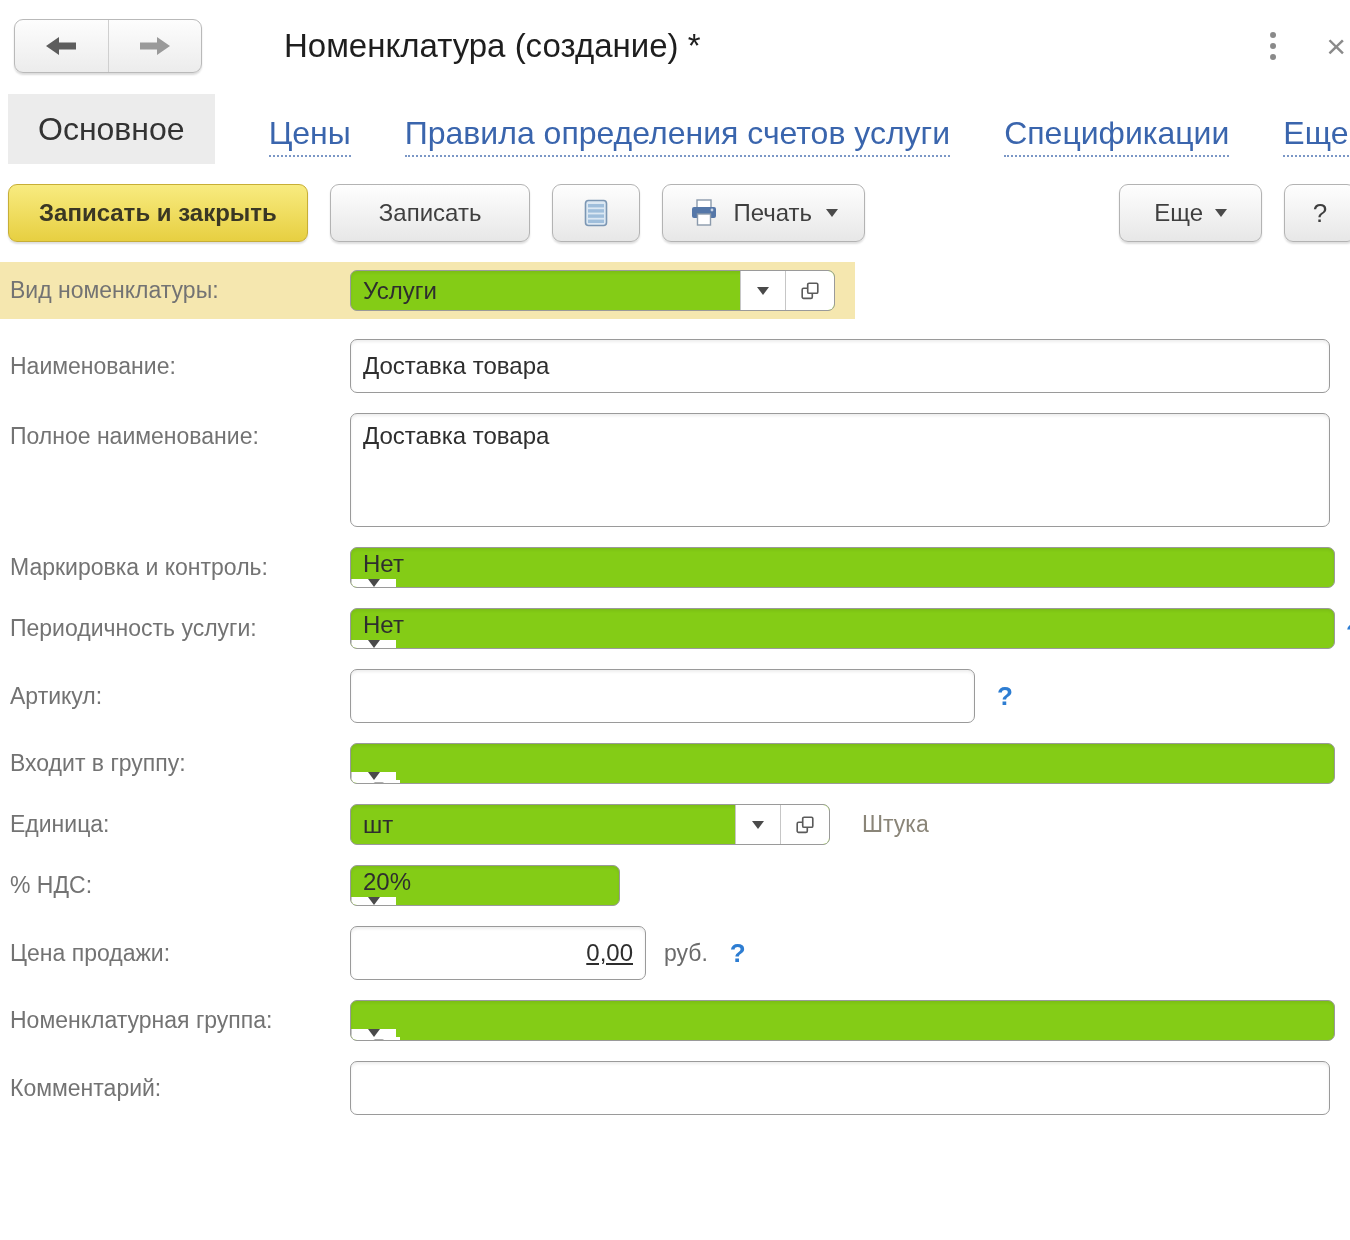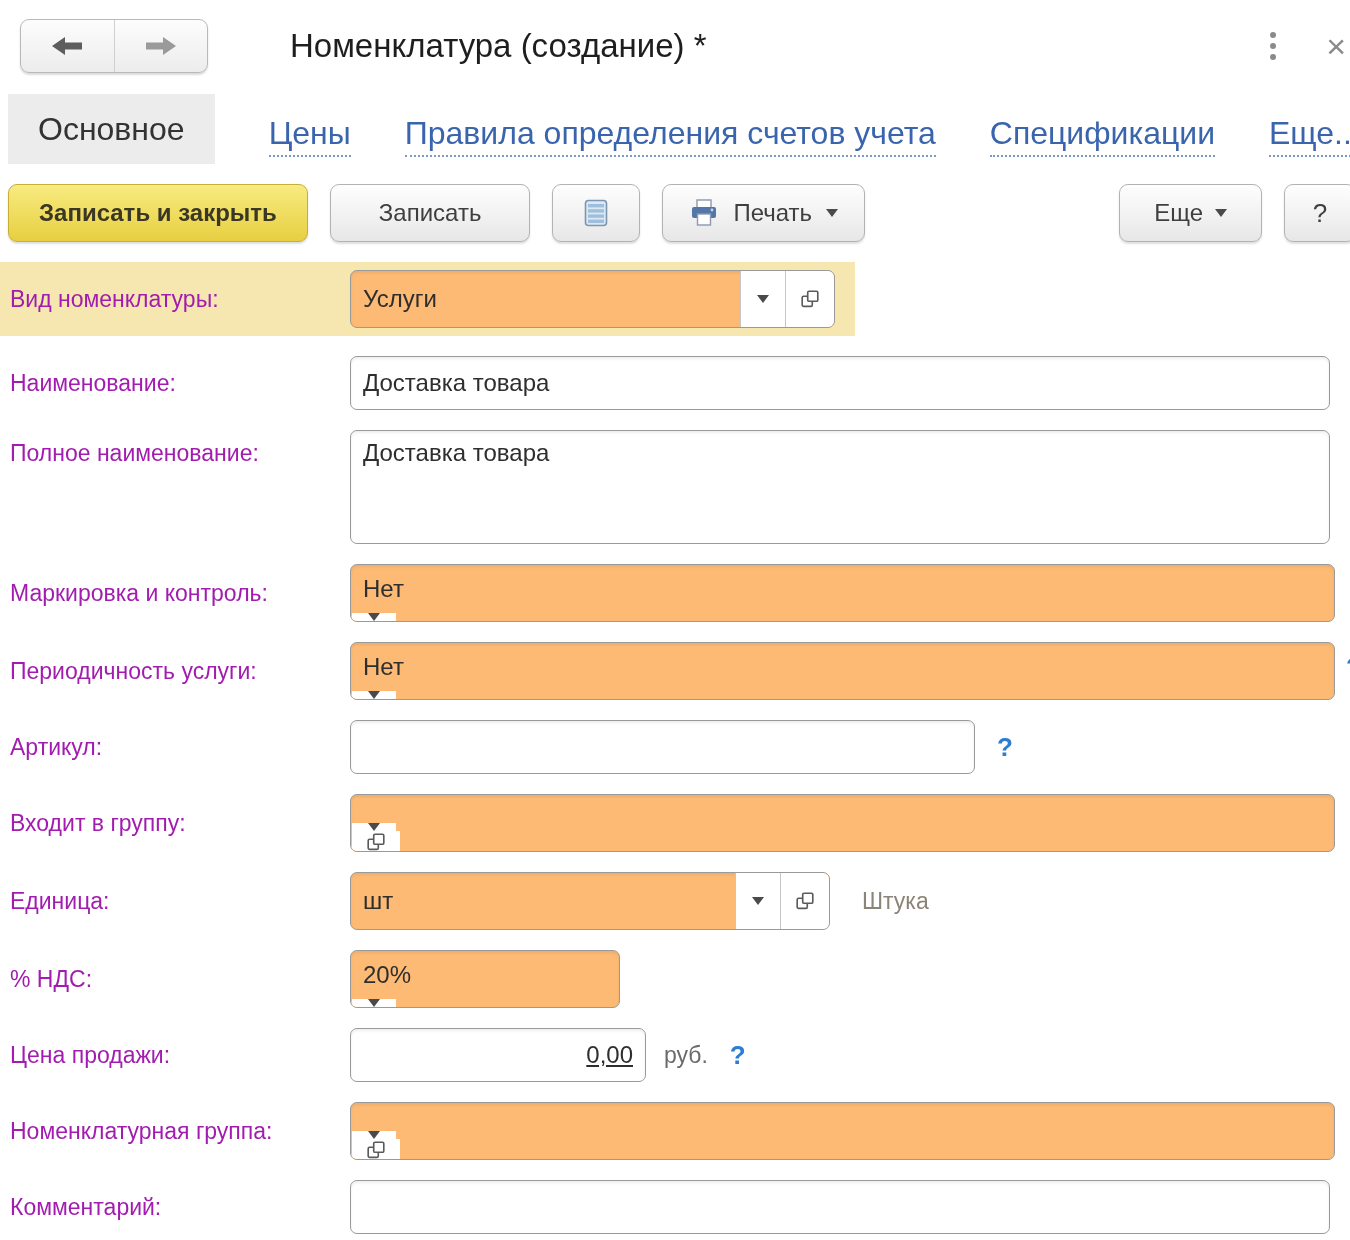--- a/index.html
+++ b/index.html
@@ -1,20 +1,20 @@
 <!DOCTYPE html>
 <html><head>
 <meta charset="utf-8">
 <style>
   html,body{margin:0;padding:0;background:#fff;}
   .page{position:relative;width:1350px;height:1240px;overflow:hidden;background:#fff;
         font-family:"Liberation Sans","DejaVu Sans",sans-serif;color:#333;}
 
   
-  .header{display:flex;align-items:center;padding:10px 8px 0 20px;height:72px;}
+  .header{display:flex;align-items:center;padding:10px 8px 0 14px;height:72px;}
   .navgroup{display:flex;height:52px;width:186px;border:1px solid #b9b9b9;border-radius:9px;
             background:linear-gradient(#fdfdfd,#ececec);box-shadow:0 2px 2px rgba(0,0,0,.14);overflow:hidden;}
   .navbtn{flex:1;display:flex;align-items:center;justify-content:center;cursor:pointer;}
   .navbtn + .navbtn{border-left:1px solid #cfcfcf;}
   .title{margin-left:82px;font-size:33px;color:#1e1e1e;white-space:nowrap;}
   .kebab{margin-left:auto;margin-right:46px;display:flex;flex-direction:column;gap:5px;cursor:pointer;padding:4px;}
   .kebab i{width:6px;height:6px;border-radius:50%;background:#8a8a8a;display:block;}
   .closex{font-size:34px;color:#8a8a8a;line-height:1;cursor:pointer;margin-right:-4px;}
 
   
@@ -33,31 +33,31 @@
   .btn-icon{width:88px;}
   .btn-print{padding:0 26px;gap:14px;}
   .btn-more{padding:0 34px;gap:12px;}
   .btn-help{width:72px;margin-right:-14px;font-size:26px;}
   .spacer{flex:1;}
   .tri-dark{width:0;height:0;border-left:6px solid transparent;border-right:6px solid transparent;border-top:8px solid #4a4a4a;display:inline-block;}
 
   
   .form{margin-top:20px;padding-left:10px;font-size:23px;}
   .row{display:flex;align-items:center;margin-bottom:20px;position:relative;}
-  .lbl{width:340px;flex-shrink:0;color:#a21caf;}
+  .lbl{width:340px;flex-shrink:0;color:#737373;}
   .row-kind{margin-left:-10px;padding:8px 10px;background:#f5e7af;width:855px;box-sizing:border-box;margin-bottom:20px;}
   .row-area{align-items:flex-start;}
   .row-area .lbl{padding-top:10px;}
 
   .tinput{height:54px;border:1px solid #9a9a9a;border-radius:7px;font-size:24px;color:#2e2e2e;
           padding:0 12px;box-shadow:inset 0 2px 3px rgba(0,0,0,.07);box-sizing:border-box;outline:none;background:#fff;}
   .tarea{border:1px solid #9a9a9a;border-radius:7px;font-size:24px;color:#2e2e2e;padding:8px 12px;
          box-shadow:inset 0 2px 3px rgba(0,0,0,.07);box-sizing:border-box;outline:none;resize:none;height:114px;
          font-family:"Liberation Sans","DejaVu Sans",sans-serif;background:#fff;}
-  .combo{display:flex;align-items:stretch;height:58px;border:1px solid #9a9a9a;border-radius:7px;background:#fdba74;
+  .combo{display:flex;align-items:stretch;height:41px;border:1px solid #9a9a9a;border-radius:7px;background:#84cc16;
          box-shadow:inset 0 2px 3px rgba(0,0,0,.07);overflow:hidden;box-sizing:border-box;}
   .combo input{border:none;flex:1;min-width:0;font-size:24px;color:#2e2e2e;padding:0 12px;outline:none;background:transparent;}
   .cbtn{width:44px;flex-shrink:0;border-left:1px solid #c6c6c6;display:flex;align-items:center;justify-content:center;cursor:pointer;background:#fff;}
   .cbtn-open{width:48px;}
   .num{text-align:right;}
 
   .w485{width:485px;} .w980{width:980px;} .w985{width:985px;flex-direction:column;} .w625{width:625px;}
   .w480{width:480px;} .w270{width:270px;flex-direction:column;} .w365{width:296px;text-decoration:underline;}
 
   .hint{color:#8a8578;margin-left:32px;}
@@ -89,21 +89,21 @@
         <i></i>
         <i></i>
         <i></i>
       </div>
     <div class="closex">×</div>
   </div>
 
   <div class="tabbar">
     <span class="tab-active">Основное</span>
     <span class="tablink">Цены</span>
-    <span class="tablink">Правила определения счетов учета</span>
+    <span class="tablink">Правила определения счетов услуги</span>
     <span class="tablink">Спецификации</span>
     <span class="tablink">
       <span>Еще...</span>
       <span class="tri-blue"></span>
     </span>
   </div>
 
   <div class="toolbar">
     <button class="btn btn-primary">Записать и закрыть</button>
     <button class="btn btn-save">Записать</button>

